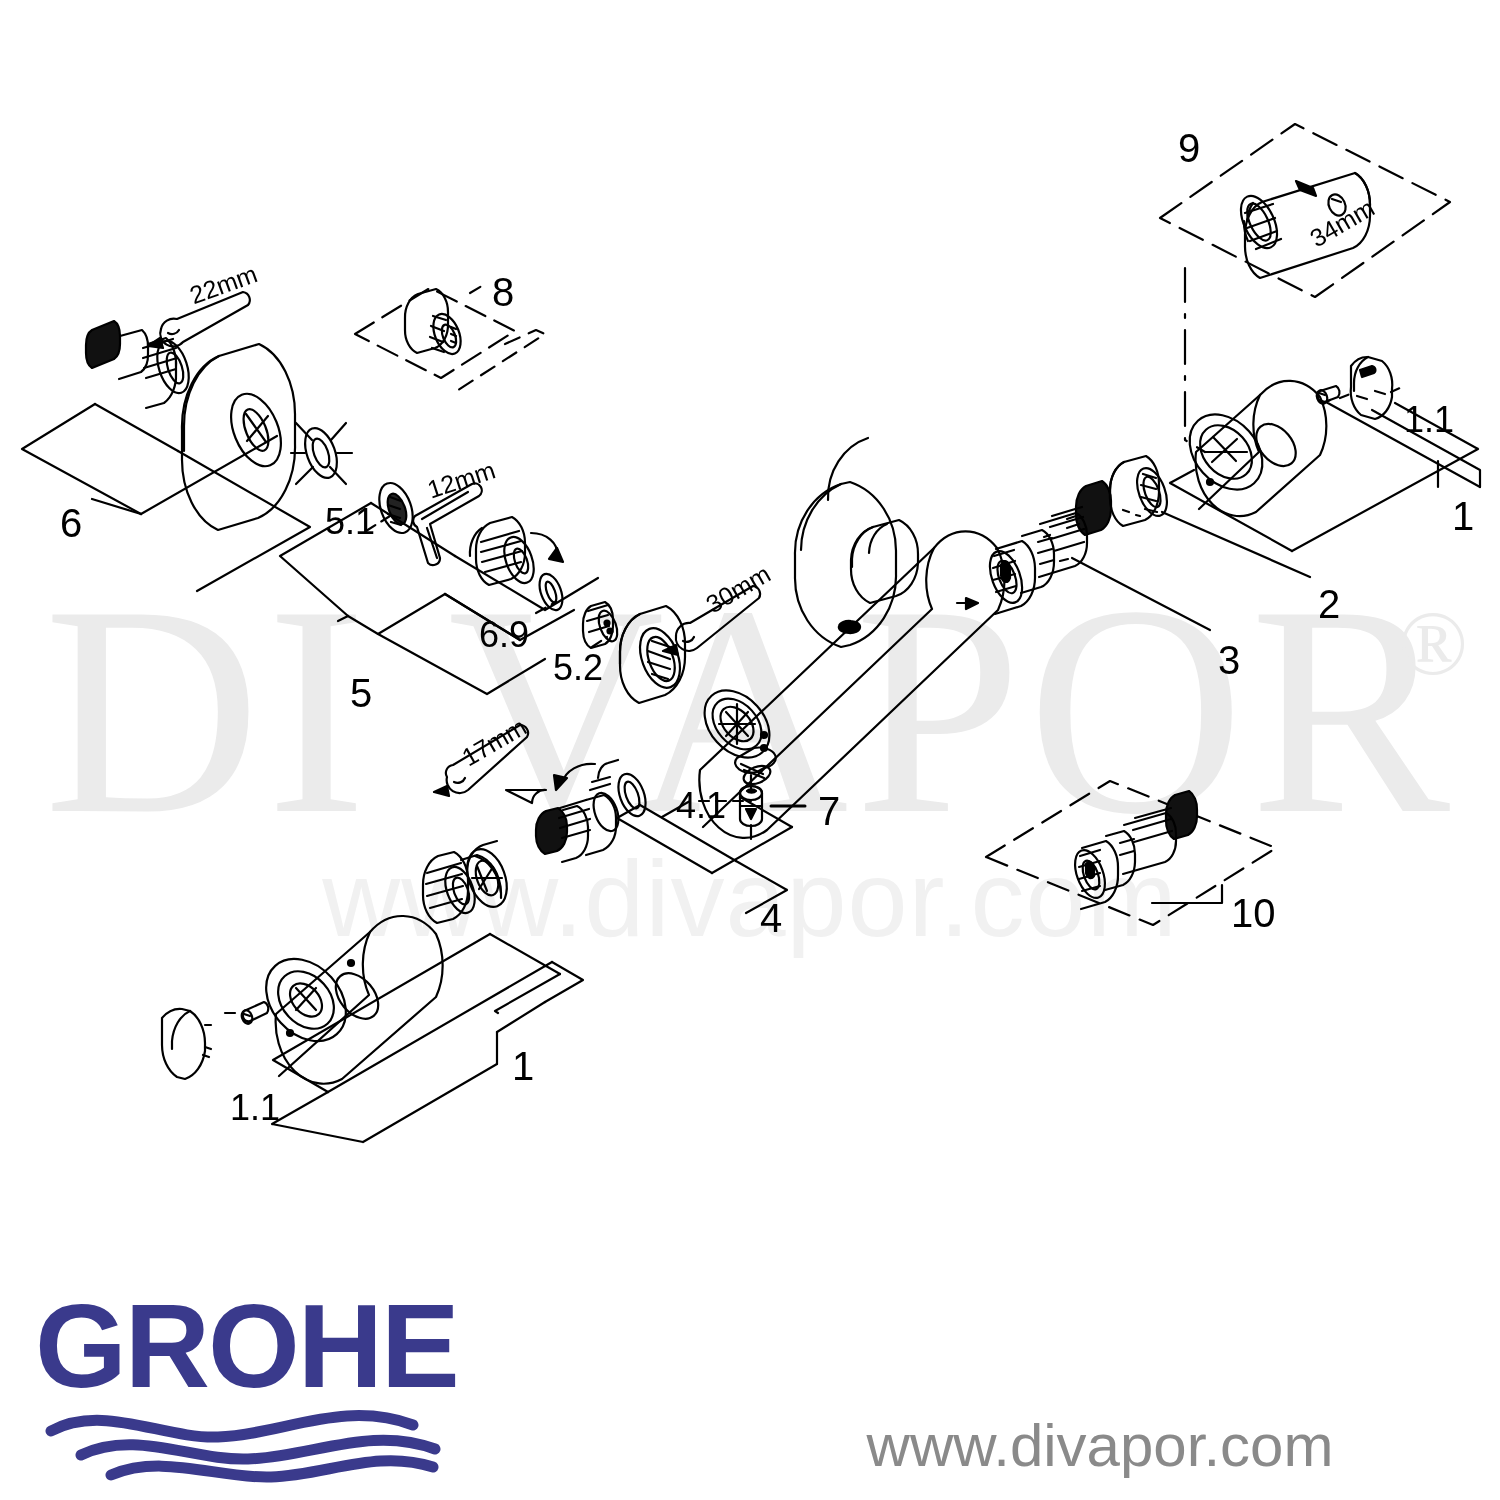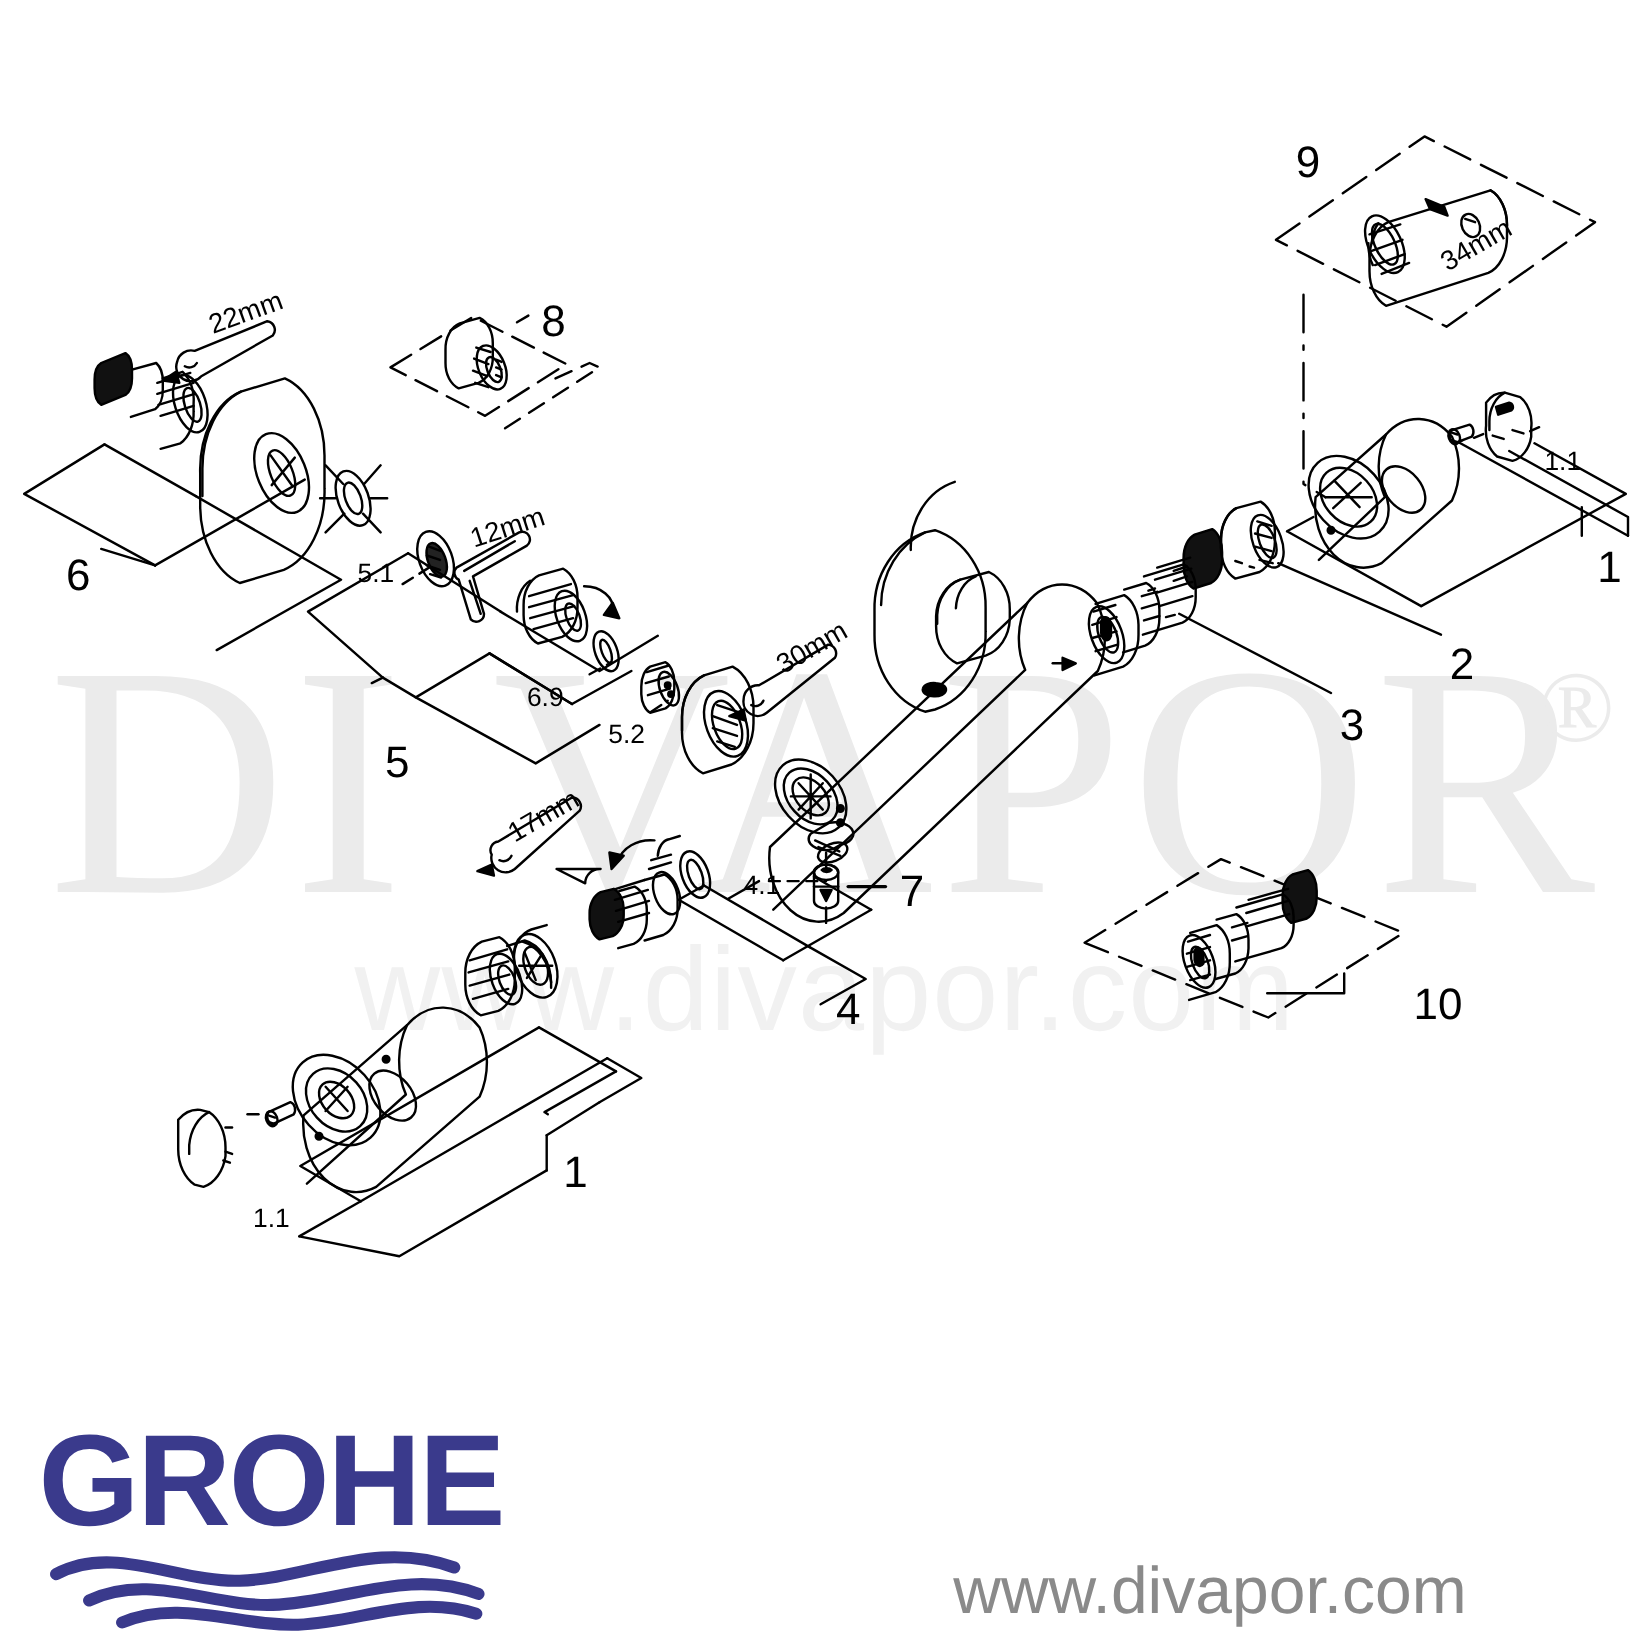--- a/index.html
+++ b/index.html
@@ -19,21 +19,21 @@
   .wm-reg{position:absolute;font-family:"Liberation Serif",serif;font-size:92px;
           color:#ebebeb;left:1398px;top:590px;}
 
   
   #draw{position:absolute;left:0;top:0;width:1500px;height:1240px;}
 
   
   .num{position:absolute;font-family:"Liberation Sans",sans-serif;
        color:#000;font-weight:400;white-space:nowrap;}
   .n-big{font-size:40px;line-height:40px;}
-  .n-sub{font-size:24px;line-height:36px;text-align:center;}
+  .n-sub{font-size:36px;line-height:36px;text-align:center;}
   .dim{position:absolute;font-family:"Liberation Sans",sans-serif;
        font-size:25px;color:#000;white-space:nowrap;}
 
   
   #footer{position:absolute;left:0;top:1245px;width:1249px;height:255px;}
   #grohe{position:absolute;left:35px;top:20px;width:420px;height:215px;}
   #grohe .gtext{font-family:"Liberation Sans",sans-serif;font-weight:bold;
       font-size:118px;line-height:118px;letter-spacing:-2px;color:#3a3a8c;
       position:absolute;left:0;top:22px;}
   #divapor{position:absolute;left:735px;top:18px;width:730px;height:220px;}
@@ -439,21 +439,21 @@
   <div class="num n-big" style="left:60px;top:503px;">6</div>
   <div class="num n-big" style="left:1318px;top:584px;">2</div>
   <div class="num n-sub" style="left:325px;top:504px;">5.1</div>
   <div class="num n-big" style="left:1218px;top:640px;">3</div>
   <div class="num n-sub" style="left:479px;top:617px;">6.9</div>
   <div class="num n-sub" style="left:529px;top:650px;margin-left:24px;">5.2</div>
   <div class="num n-big" style="left:350px;top:673px;">5</div>
   <div class="num n-big" style="left:818px;top:791px;">7</div>
   <div class="num n-sub" style="left:676px;top:788px;">4.1</div>
   <div class="num n-big" style="left:760px;top:898px;">4</div>
-  <div class="num n-big" style="left:1285px;top:893px;text-align:center;">10</div>
+  <div class="num n-big" style="left:1231px;top:893px;text-align:center;">10</div>
   <div class="num n-big" style="left:512px;top:1046px;">1</div>
   <div class="num n-sub" style="left:230px;top:1090px;">1.1</div>
 
   <div class="dim" style="left:1305px;top:228px;transform:rotate(-30deg);transform-origin:left top;">34mm</div>
   <div class="dim" style="left:186px;top:283px;transform:rotate(-20deg);transform-origin:left top;">22mm</div>
   <div class="dim" style="left:424px;top:477px;transform:rotate(-18deg);transform-origin:left top;">12mm</div>
   <div class="dim" style="left:701px;top:594px;transform:rotate(-30deg);transform-origin:left top;">30mm</div>
   <div class="dim" style="left:457px;top:747px;transform:rotate(-30deg);transform-origin:left top;">17mm</div>
 
   <div id="footer">

